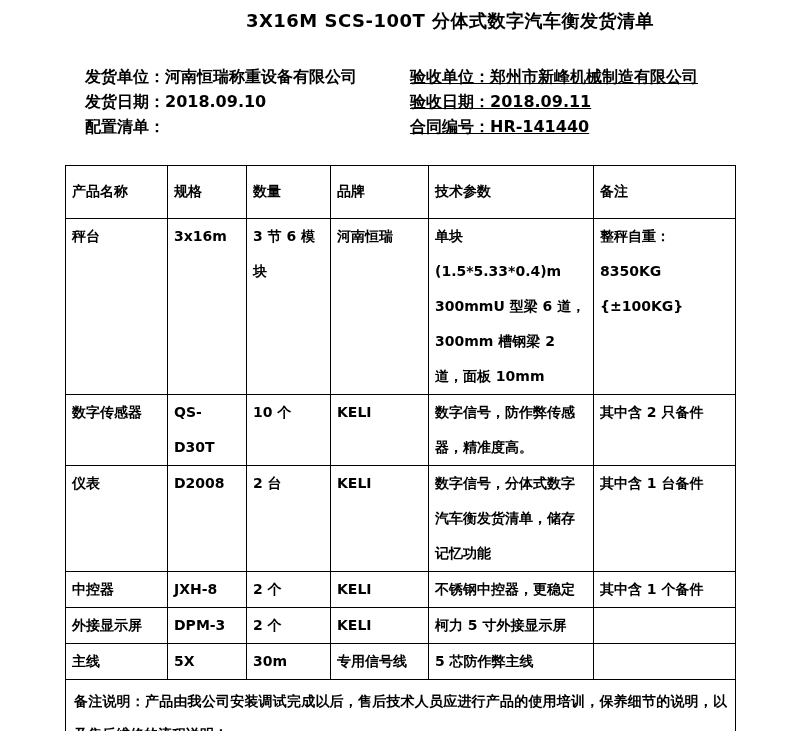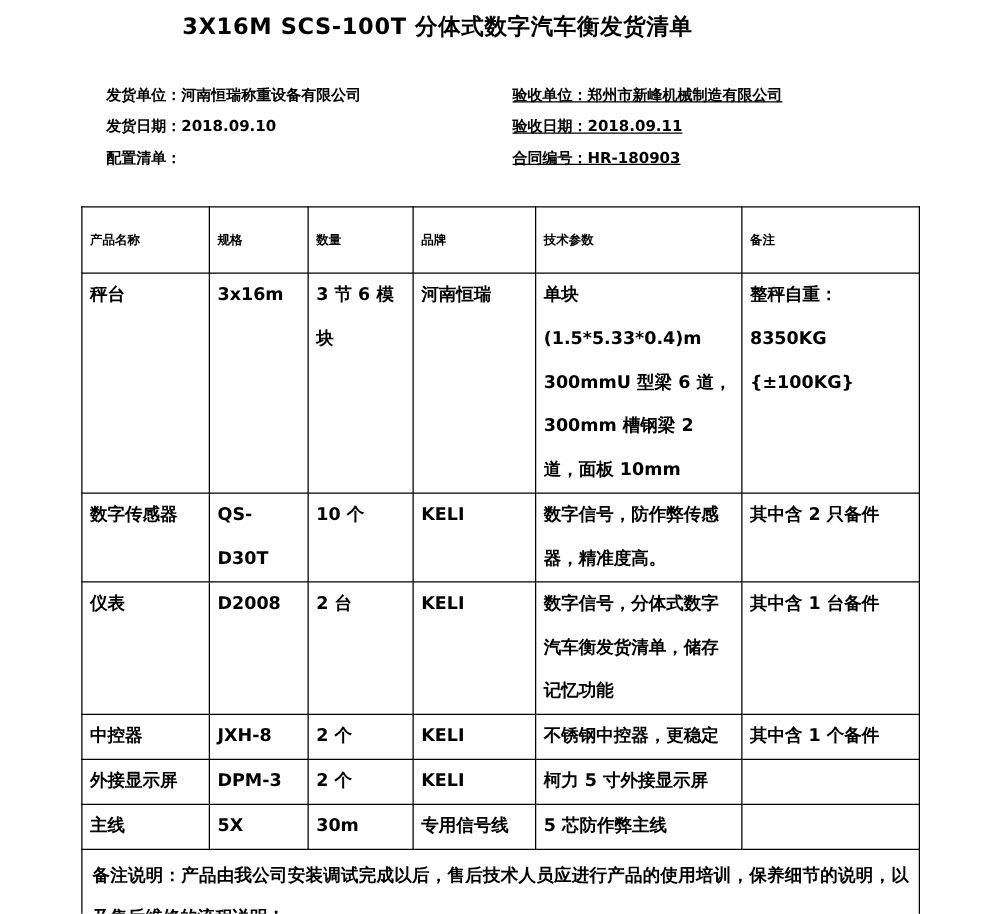--- a/index.html
+++ b/index.html
@@ -14,29 +14,30 @@
     overflow: hidden;
     font-family: "DejaVu Sans", "Liberation Sans", sans-serif;
     font-weight: bold;
     color: #000000;
   }
   .doc-title {
     position: absolute;
     top: 9px;
     left: 0;
     width: 700px;
+    padding-left: 100px;
     text-align: center;
     font-size: 18px;
     letter-spacing: 0.5px;
     white-space: nowrap;
   }
   .info-block {
     position: absolute;
     top: 64px;
-    font-size: 12px;
+    font-size: 16px;
     line-height: 25px;
   }
   .info-left  { left: 85px;  }
   .info-right { left: 410px; text-decoration: underline; }
   .info-line { white-space: nowrap; }
 
   table.items {
     position: absolute;
     top: 165px;
     left: 65px;
@@ -51,21 +52,21 @@
     border: 1px solid #000000;
     padding: 0 6px;
     text-align: left;
     vertical-align: top;
     overflow: hidden;
     word-break: break-word;
   }
   table.items th {
     height: 52px;
     vertical-align: middle;
-    font-size: 10px;
+    font-size: 14px;
   }
   table.items td { line-height: 35px; }
 
   tr.row-platform td  { height: 139px; }
   tr.row-sensor td    { height: 68px;  }
   tr.row-indicator td { height: 102px; }
   tr.row-junction td  { height: 31px;  }
   tr.row-display td   { height: 32px;  }
   tr.row-cable td     { height: 33px;  }
 
@@ -86,21 +87,21 @@
 
 <div class="info-block info-left">
   <div class="info-line">发货单位：河南恒瑞称重设备有限公司</div>
   <div class="info-line">发货日期：2018.09.10</div>
   <div class="info-line">配置清单：</div>
 </div>
 
 <div class="info-block info-right">
   <div class="info-line">验收单位：郑州市新峰机械制造有限公司</div>
   <div class="info-line">验收日期：2018.09.11</div>
-  <div class="info-line">合同编号：HR-180903</div>
+  <div class="info-line">合同编号：HR-141440</div>
 </div>
 
 <table class="items">
   <colgroup>
     <col style="width:102px">
     <col style="width:79px">
     <col style="width:84px">
     <col style="width:98px">
     <col style="width:165px">
     <col style="width:142px">

